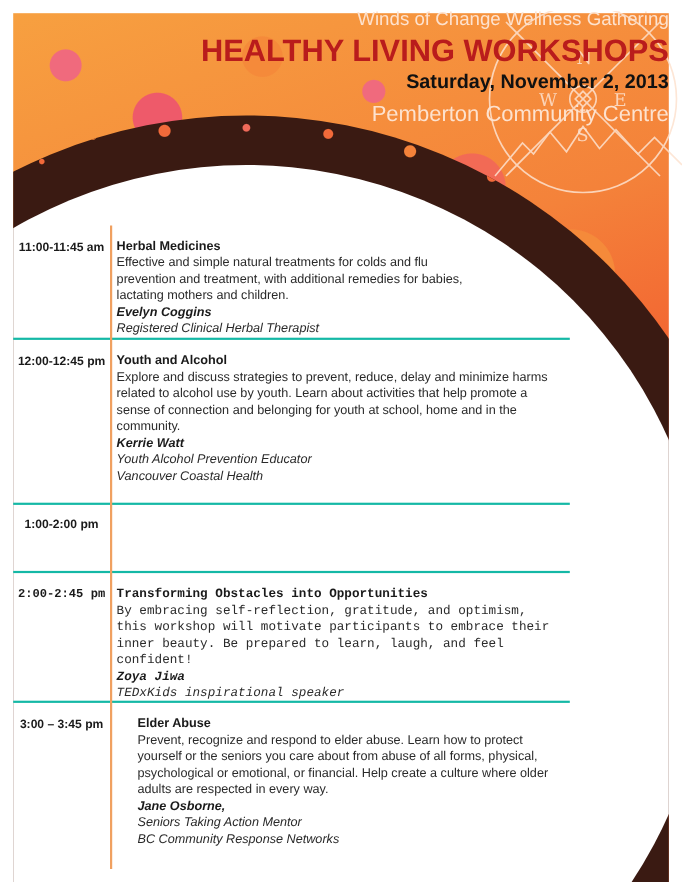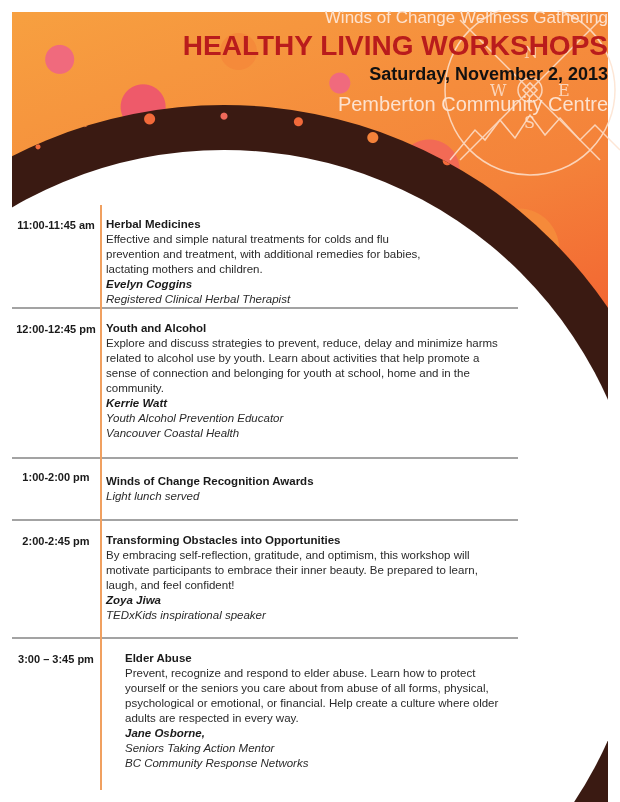--- a/index.html
+++ b/index.html
@@ -21,21 +21,21 @@
   .header { position: absolute; right: 12px; top: 8px; text-align: right; z-index: 5; margin-left: 32px; }
   .sub-title { color: #fde2cf; font-size: 17px; line-height: 20px; white-space: nowrap; }
   .main-title { color: #b91c1c; font-size: 28px; font-weight: bold; line-height: 26px; margin-top: 5px; white-space: nowrap; }
   .date-title { color: #111111; font-size: 18px; font-weight: bold; line-height: 26px; margin-top: 2px; white-space: nowrap; }
   .venue-title { color: #fde2cf; font-size: 20px; line-height: 22px; margin-top: 6px; white-space: nowrap; }
 
   .emblem { position: absolute; left: 430px; top: 10px; width: 200px; height: 200px; z-index: 3; }
 
   .schedule { position: absolute; left: 12px; top: 205px; width: 506px; z-index: 6; }
   .vline { position: absolute; left: 88px; top: 0; width: 2px; height: 585px; background: #f0a060; z-index: 7; }
-  .row { position: relative; display: flex; border-bottom: 2px solid #a3a3a3; }
+  .row { position: relative; display: flex; border-bottom: 2px solid #14b8a6; }
   .row:last-child { border-bottom: none; }
   .time { width: 88px; flex: none; font-size: 11px; font-weight: bold; text-align: center; padding-top: 14px; }
   .content { padding: 12px 0 12px 6px; font-size: 11.5px; line-height: 15px; }
   .w-title { font-weight: bold; }
   .w-desc { color: #2a2a2a; }
   .w-speaker { font-weight: bold; font-style: italic; }
   .w-role { font-style: italic; color: #2a2a2a; }
 </style>
 </head>
 <body>
@@ -102,27 +102,23 @@
       <div class="w-title">Youth and Alcohol</div>
       <div class="w-desc">Explore and discuss strategies to prevent, reduce, delay and minimize harms related to alcohol use by youth. Learn about activities that help promote a sense of connection and belonging for youth at school, home and in the community.</div>
       <div class="w-speaker">Kerrie Watt</div>
       <div class="w-role">Youth Alcohol Prevention Educator</div>
       <div class="w-role">Vancouver Coastal Health</div>
     </div>
   </div>
 
   <div class="row" style="height:60px;">
     <div class="time" style="padding-top:12px;">1:00-2:00 pm</div>
-    <div class="content" style="width:400px; padding-top:15px;">
-      <div class="w-title">Winds of Change Recognition Awards</div>
-      <div class="w-role">Light lunch served</div>
-    </div>
   </div>
 
-  <div class="row" style="height:116px;">
+  <div class="row" style="height:116px;font-family:Liberation Mono, monospace;">
     <div class="time">2:00-2:45 pm</div>
     <div class="content" style="width:400px;">
       <div class="w-title">Transforming Obstacles into Opportunities</div>
       <div class="w-desc">By embracing self-reflection, gratitude, and optimism, this workshop will motivate participants to embrace their inner beauty.  Be prepared to learn, laugh, and feel confident!</div>
       <div class="w-speaker">Zoya Jiwa</div>
       <div class="w-role">TEDxKids inspirational speaker</div>
     </div>
   </div>
 
   <div class="row" style="height:140px;gap:19px;">

